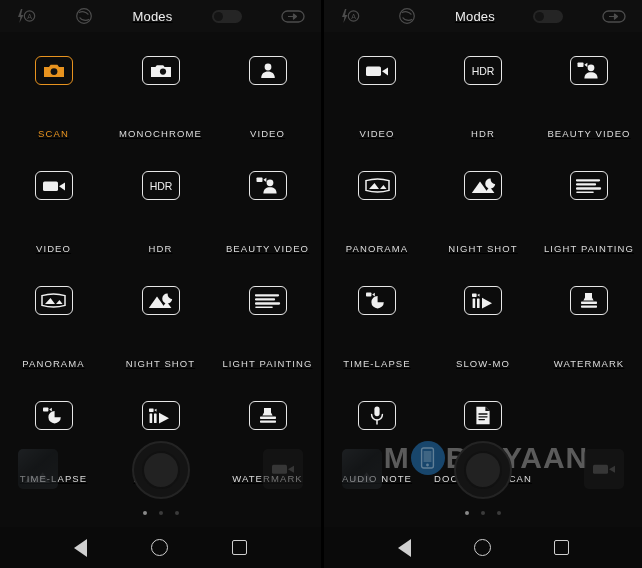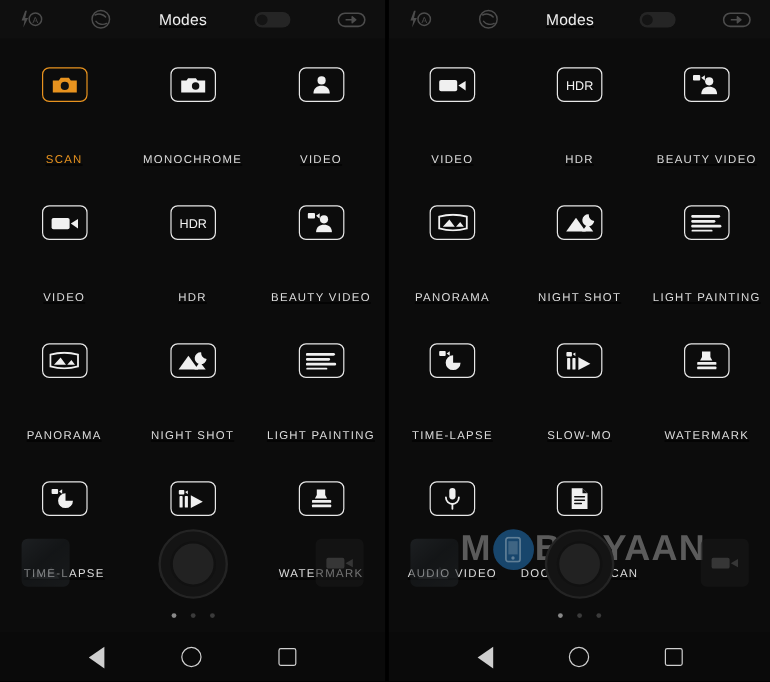--- a/index.html
+++ b/index.html
@@ -538,21 +538,21 @@
 
       <div class="mode-row">
         <div class="mode-cell">
           <span class="mode-icon">
             <svg width="14" height="19" viewBox="0 0 14 19">
               <rect x="4.4" y="0.6" width="5.2" height="9.6" rx="2.6" fill="#f0f0f0"></rect>
               <path d="M1.6 8.6 A5.4 5.4 0 0 0 12.4 8.6" fill="none" stroke="#f0f0f0" stroke-width="1.5" stroke-linecap="round"></path>
               <path d="M7 14 V18" stroke="#f0f0f0" stroke-width="1.5" stroke-linecap="round"></path>
             </svg>
           </span>
-          <span class="mode-label">AUDIO VIDEO</span>
+          <span class="mode-label">AUDIO NOTE</span>
         </div>
         <div class="mode-cell">
           <span class="mode-icon">
             <svg width="16" height="19" viewBox="0 0 16 19">
               <path d="M1.4 0.8 H10.4 L14.6 5 V18.2 H1.4 Z" fill="#f0f0f0"></path>
               <path d="M10.4 0.8 V5 H14.6" fill="#111"></path>
               <path d="M4 8 H12 M4 10.8 H12 M4 13.6 H9.4" stroke="#111" stroke-width="1.3" stroke-linecap="round"></path>
             </svg>
           </span>
           <span class="mode-label">DOCUMENT SCAN</span>

